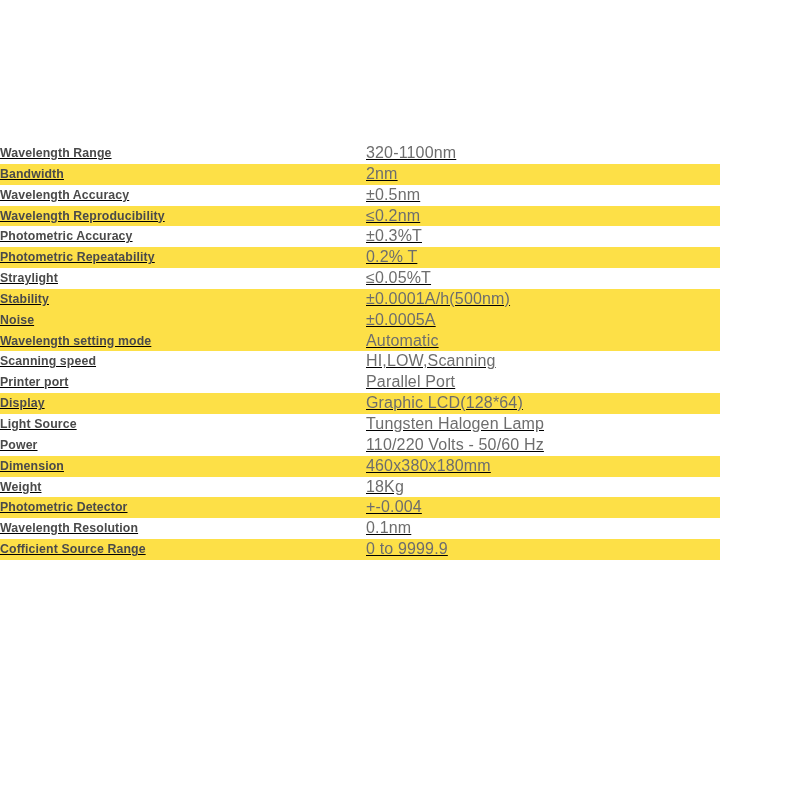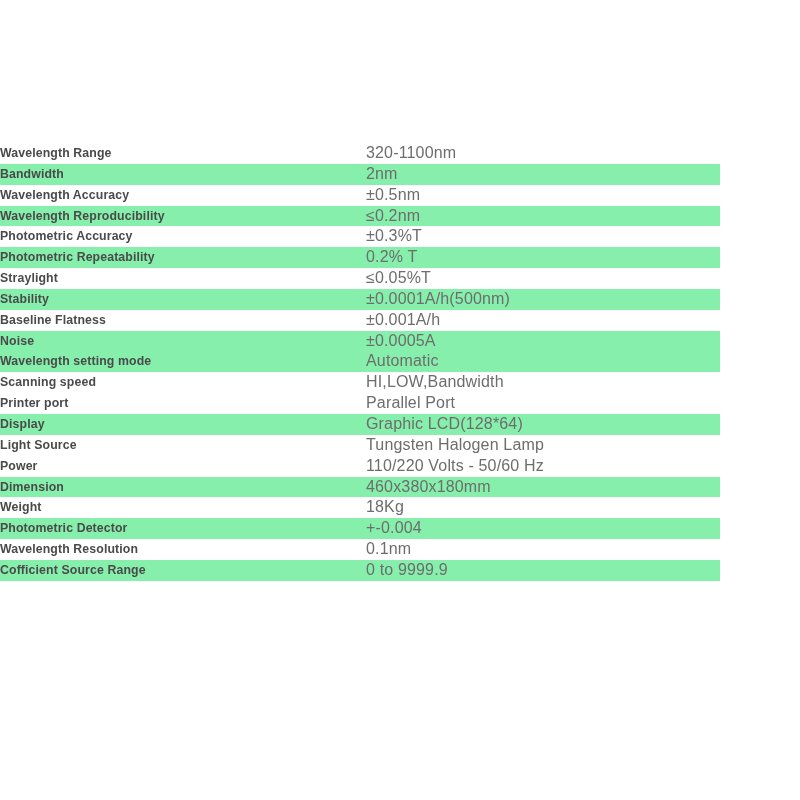--- a/index.html
+++ b/index.html
@@ -24,24 +24,25 @@
   }
 
   table.spec-table {
     width: 720px;
     border-collapse: collapse;
     table-layout: fixed;
   }
 
   table.spec-table tr {
     height: 20.85px;
+    text-decoration: underline;
   }
 
   table.spec-table tr.row-odd  { background: #ffffff; }
-  table.spec-table tr.row-even { background: #86efac; border-radius: 9px; }
+  table.spec-table tr.row-even { background: #fde047; border-radius: 9px; }
 
   table.spec-table td {
     padding: 0;
     vertical-align: middle;
     border: none;
     white-space: nowrap;
     overflow: hidden;
     line-height: 20.85px;
   }
 
@@ -96,35 +97,31 @@
           <td class="spec-value">0.2% T</td>
         </tr>
         <tr class="row-odd">
           <td class="spec-label">Straylight</td>
           <td class="spec-value">≤0.05%T</td>
         </tr>
         <tr class="row-even">
           <td class="spec-label">Stability</td>
           <td class="spec-value">±0.0001A/h(500nm)</td>
         </tr>
-        <tr class="row-odd">
-          <td class="spec-label">Baseline Flatness</td>
-          <td class="spec-value">±0.001A/h</td>
-        </tr>
         <tr class="row-even">
           <td class="spec-label">Noise</td>
           <td class="spec-value">±0.0005A</td>
         </tr>
         <tr class="row-even">
           <td class="spec-label">Wavelength setting mode</td>
           <td class="spec-value">Automatic</td>
         </tr>
         <tr class="row-odd">
           <td class="spec-label">Scanning speed</td>
-          <td class="spec-value">HI,LOW,Bandwidth</td>
+          <td class="spec-value">HI,LOW,Scanning</td>
         </tr>
         <tr class="row-odd">
           <td class="spec-label">Printer port</td>
           <td class="spec-value">Parallel Port</td>
         </tr>
         <tr class="row-even">
           <td class="spec-label">Display</td>
           <td class="spec-value">Graphic LCD(128*64)</td>
         </tr>
         <tr class="row-odd">

